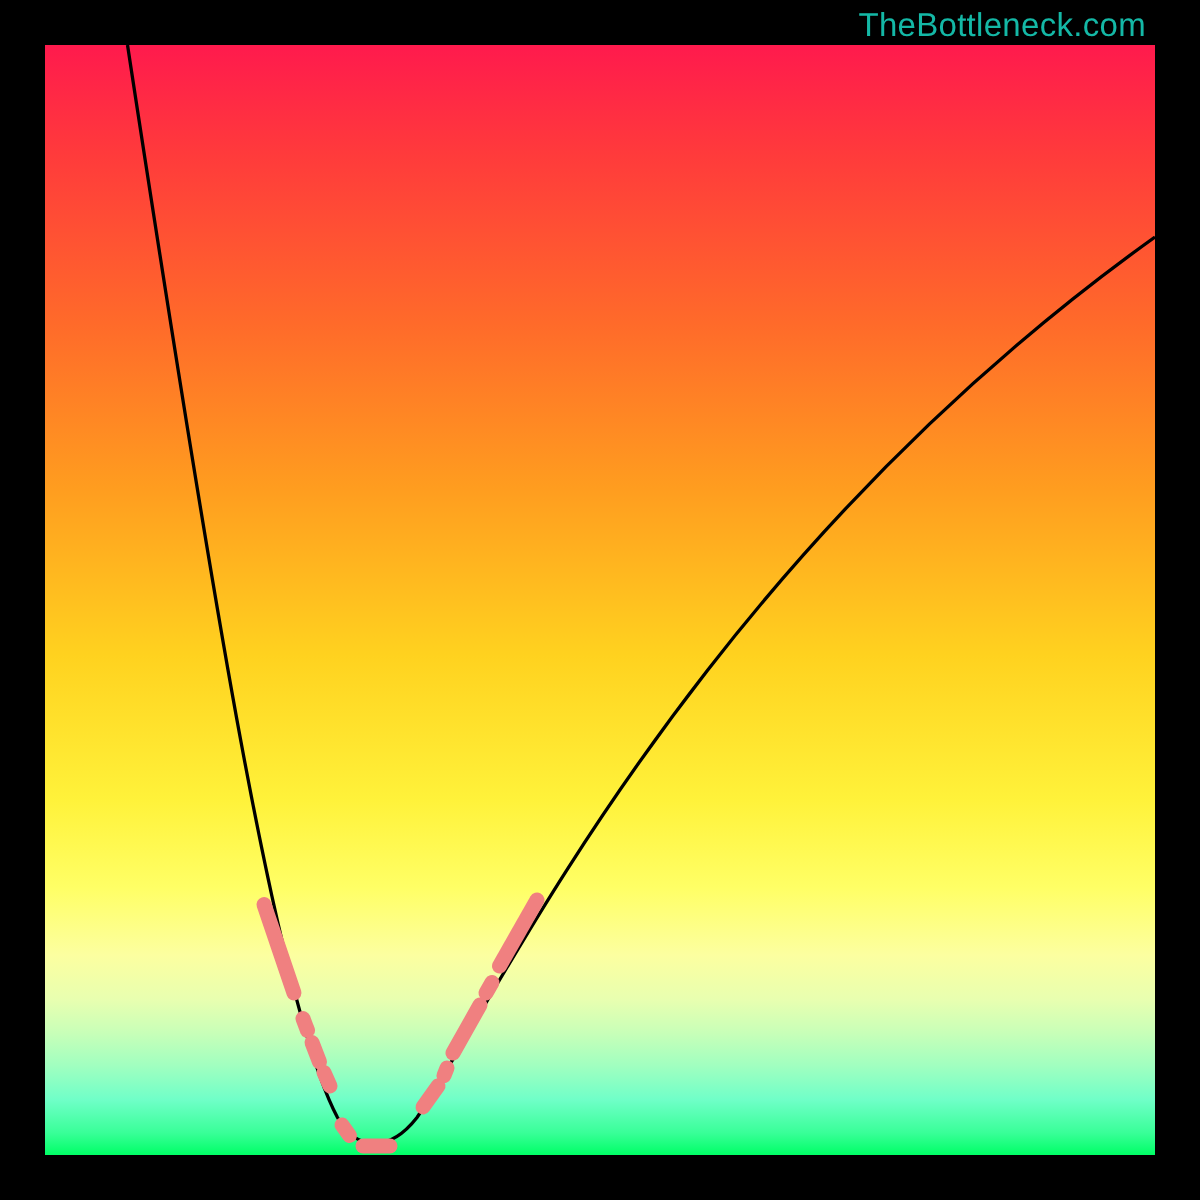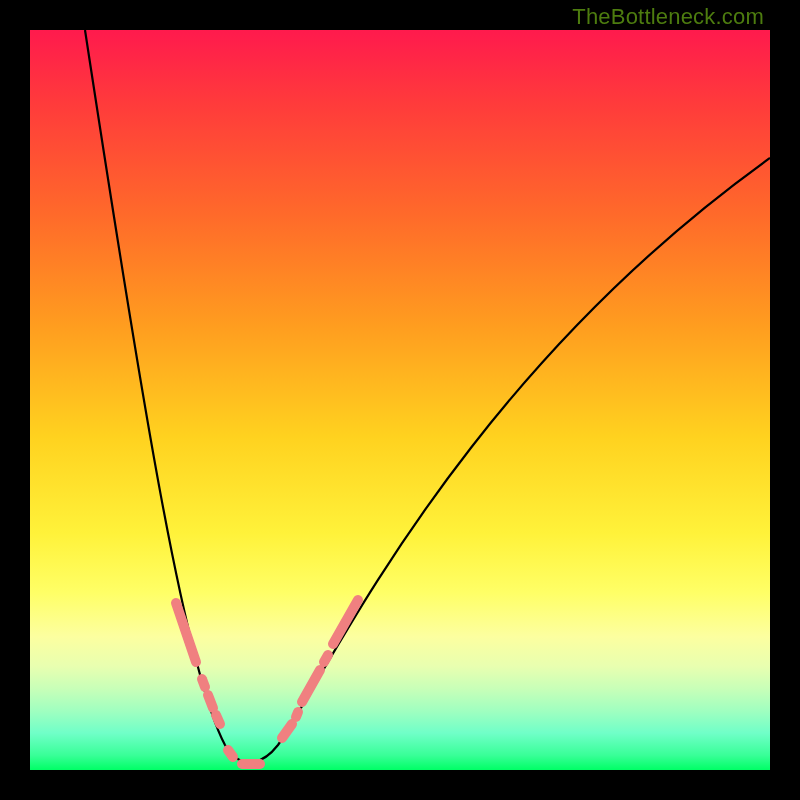--- a/index.html
+++ b/index.html
@@ -40,21 +40,21 @@
       #39ff98 98%,
       #00ff66 100%
     );
   }
   .watermark {
     position: absolute;
     top: 4px;
     right: 36px;
     font-family: Arial, Helvetica, sans-serif;
     font-size: 22px;
-    color: #4d7c0f;
+    color: #14b8a6;
     letter-spacing: 0.2px;
   }
   svg.curve {
     position: absolute;
     left: 0;
     top: 0;
     width: 740px;
     height: 740px;
   }
 </style>

